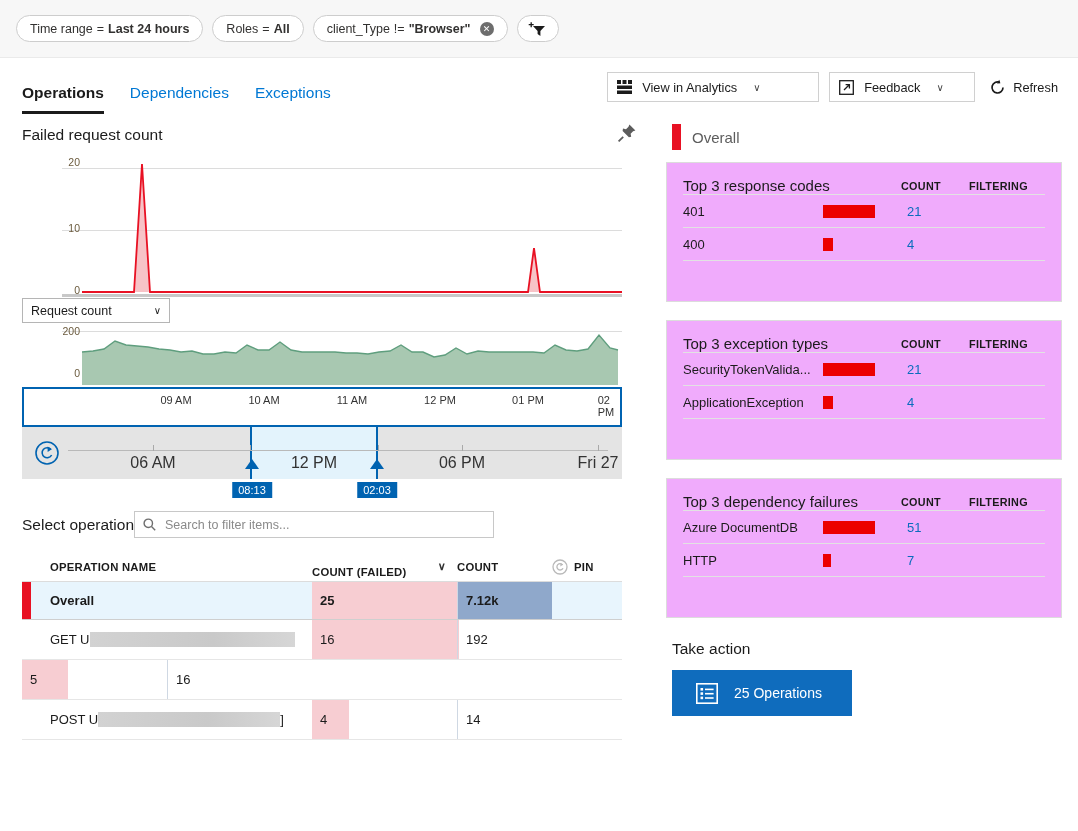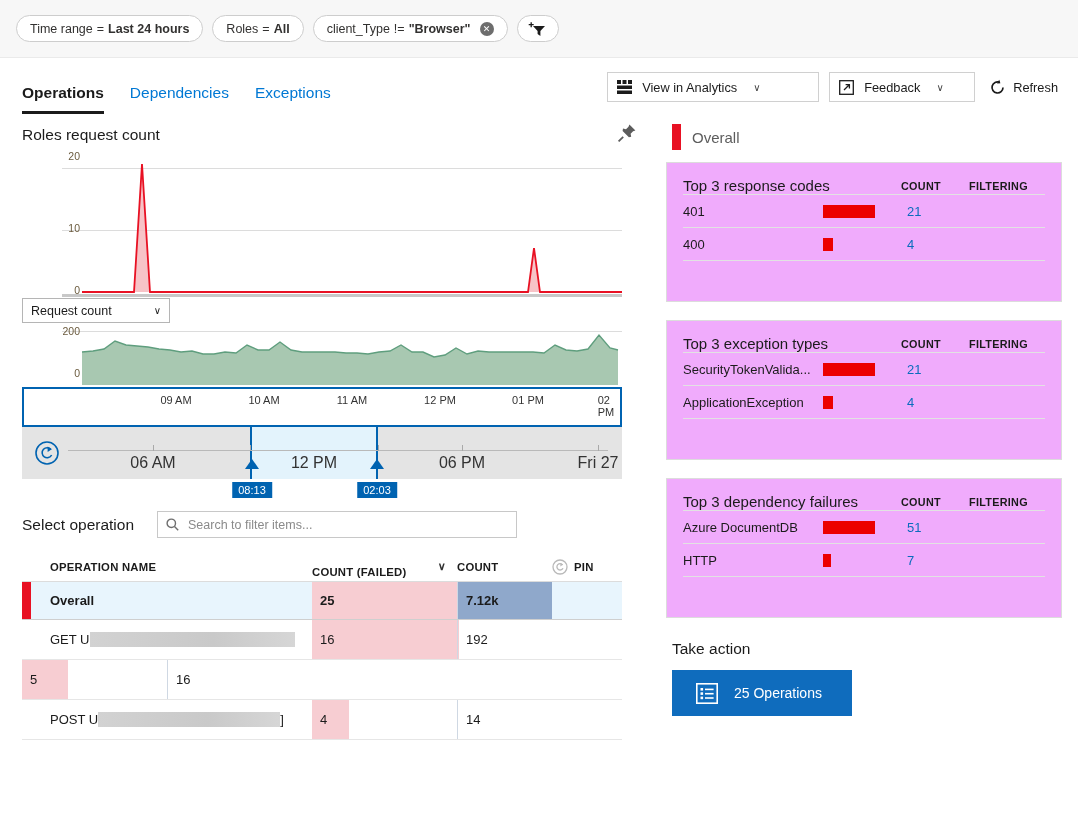--- a/index.html
+++ b/index.html
@@ -191,21 +191,20 @@
     cursor: pointer;
   }
 
   
   .selop-row {
     display: flex; align-items: center;
     margin-top: 32px; margin-bottom: 14px;
   }
   .selop-title { font-size: 15.5px; color: #1b1b1b; }
   .searchbox {
-    margin-left: 23px;
     width: 360px; height: 27px;
     border: 1px solid #c8c8c8; background: #fff;
     display: flex; align-items: center; gap: 7px;
     padding: 0 8px;
     justify-content: space-between;
   }
   .searchbox input {
     border: 0; outline: 0; flex: 1;
     font-size: 12.5px; color: #1b1b1b;
     font-family: "Liberation Sans", sans-serif;
@@ -384,32 +383,32 @@
       <span>Refresh</span>
     </div>
   </div>
 </div>
 
 <div class="main">
 
   <div class="left">
 
     <div class="chart-title-row">
-      <div class="chart-title">Roles request count</div>
+      <div class="chart-title">Failed request count</div>
       <div class="pin-btn">
         <svg width="22" height="22" viewBox="0 0 22 22">
           <path d="M13.4 2.6 L19.4 8.6 L17.1 9.3 L14.6 11.8 L15.2 14.8 L12.9 15.2 L6.6 8.9 L7 6.6 L10 7.2 L12.5 4.7 Z" fill="#5c5c5c"></path>
           <path d="M7.2 14.8 L2.6 19.4" stroke="#5c5c5c" stroke-width="1.8"></path>
         </svg>
       </div>
     </div>
 
     <div class="chartbox" style="height:140px">
       <div class="gridline" style="top:10px"></div>
-      <div class="ylabel" style="top:0; left:22px;">20</div>
+      <div class="ylabel" style="top:6px; left:22px;">20</div>
       <div class="gridline" style="top:72px"></div>
       <div class="ylabel" style="top:72px; left:22px;">10</div>
       <div class="ylabel" style="top:134px; left:22px;">0</div>
       <svg width="560" height="140" viewBox="0 0 560 140" style="position:absolute;left:40px;top:0">
         <polygon points="20,134 20,134 72,134 80,6 88,134 460,134 466,134 472,90 478,134 560,134 560,134" fill="#f6b8bd" opacity="0.85"></polygon>
         <polyline points="20,134 72,134 80,6 88,134 466,134 472,90 478,134 560,134" fill="none" stroke="#e81123" stroke-width="1.8"></polyline>
       </svg>
       <div class="axis-bottom" style="top:136px"></div>
     </div>
 

